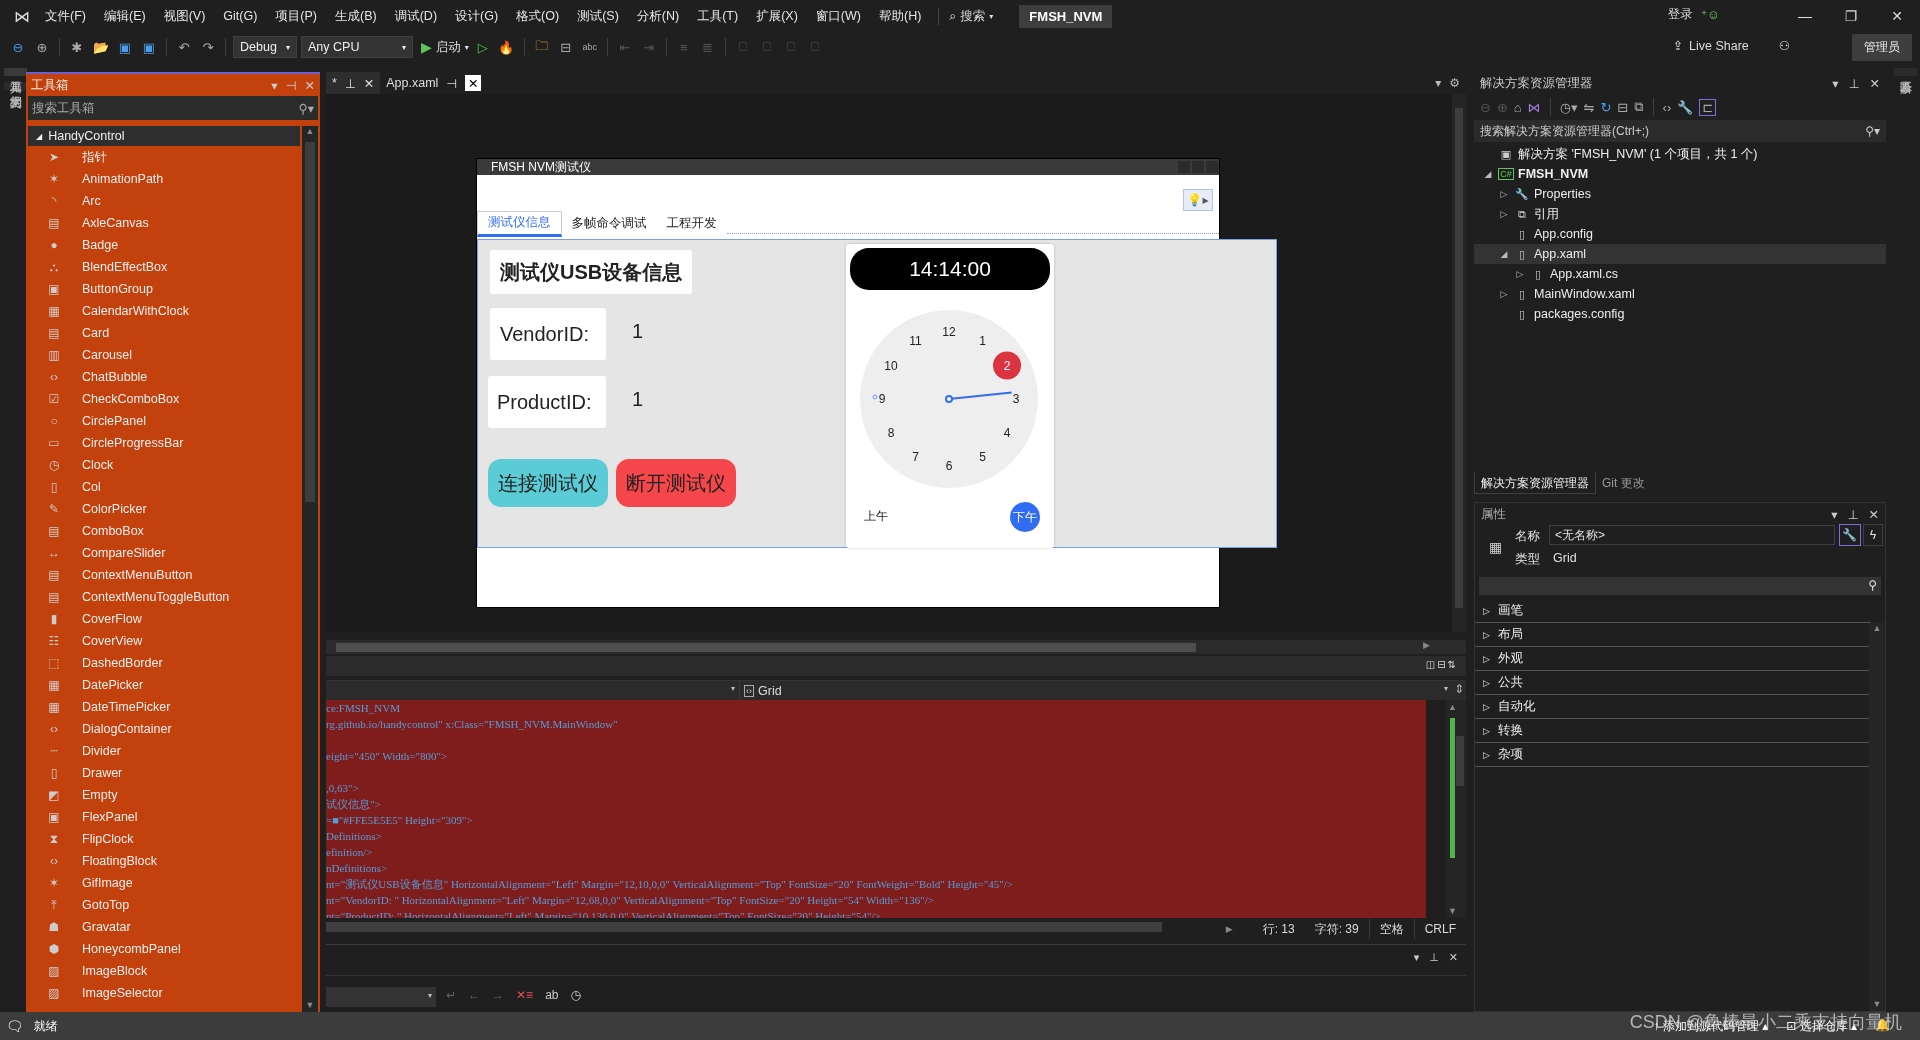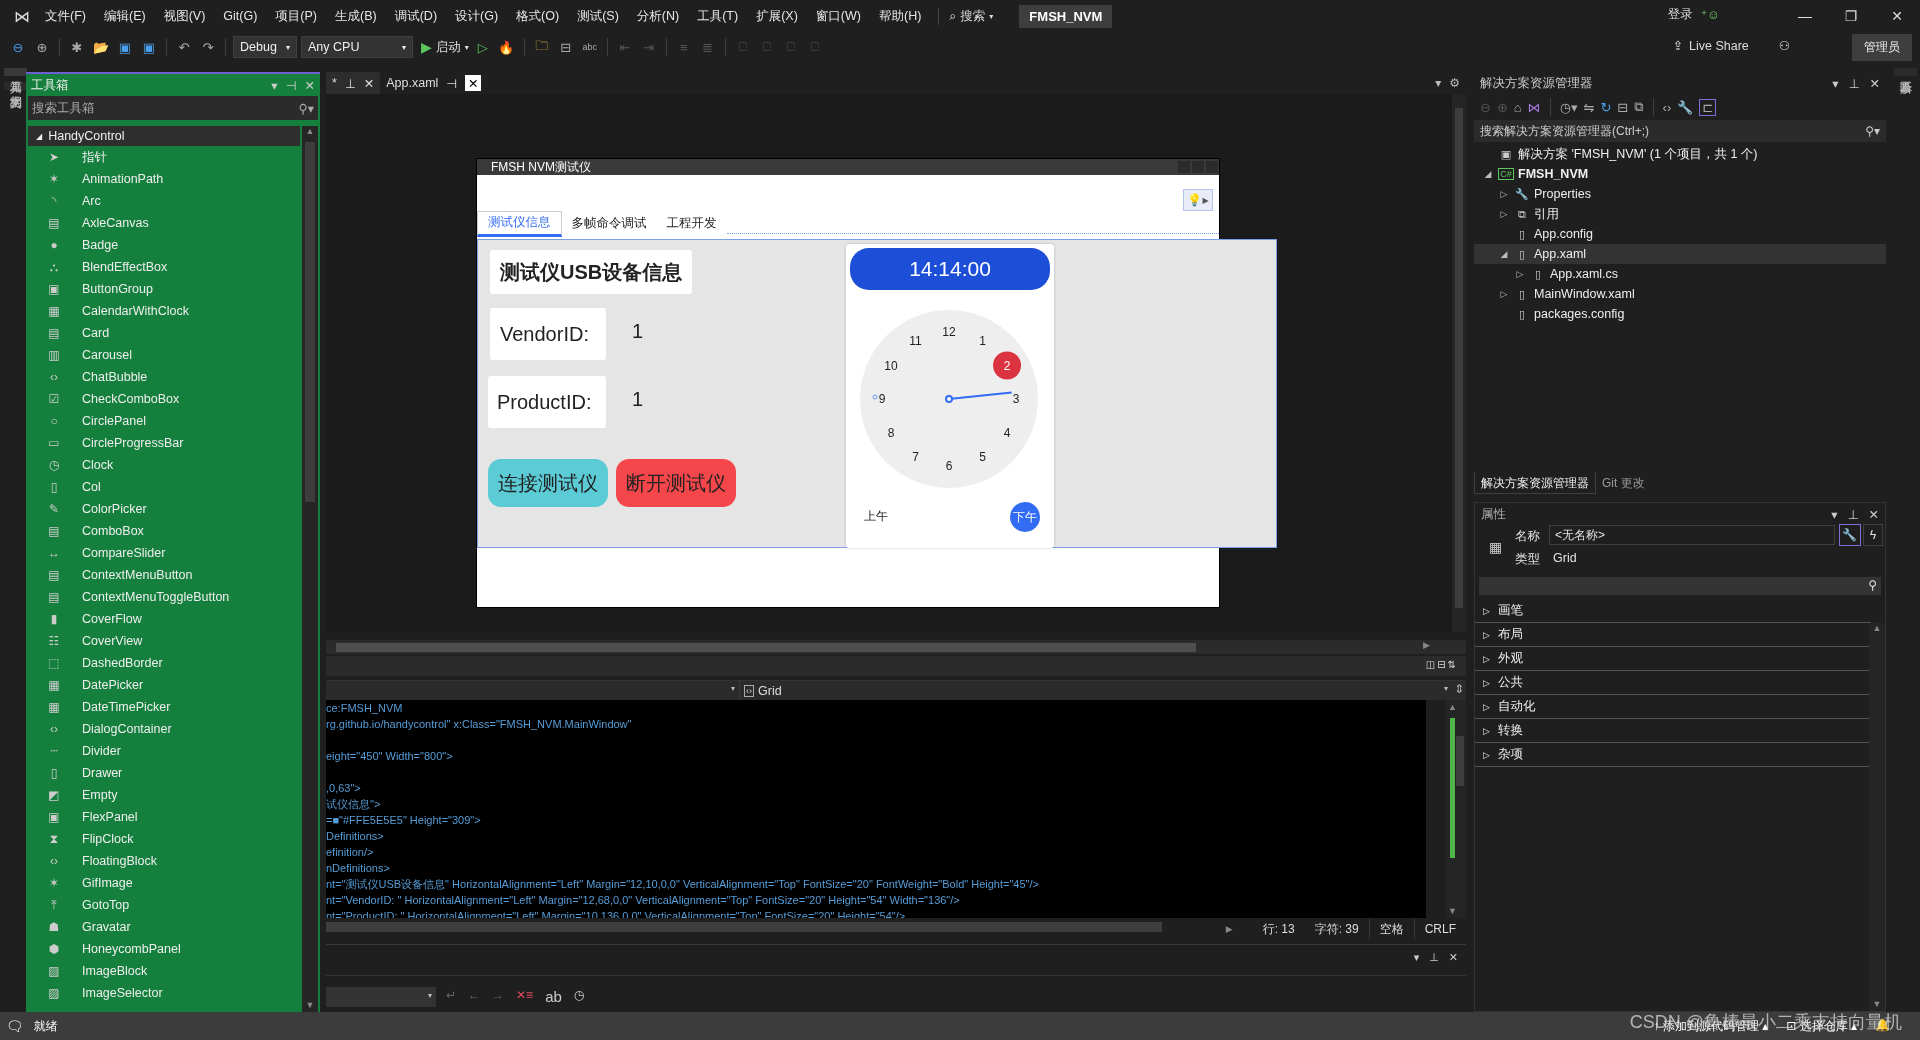--- a/index.html
+++ b/index.html
@@ -18,21 +18,21 @@
 #toolbar{left:0;top:32px;width:1920px;height:30px;background:#1f1f1f;display:flex;align-items:center;gap:4px;padding-left:8px}
 .tb-icon{width:20px;height:20px;color:#aaa;font-size:13px}
 .tb-sep{width:1px;height:18px;background:#3f3f3f;margin:0 3px}
 .combo{background:#333;border:1px solid #3f3f3f;height:22px;display:flex;align-items:center;padding:0 6px;color:#eee;font-size:12.5px;justify-content:space-between}
 #liveshare{right:130px;top:38px;display:flex;gap:6px;align-items:center;color:#ddd;font-size:12.5px}
 #admin-badge{right:8px;top:34px;background:#3e3e3e;padding:5px 12px;font-size:12px;color:#eee}
 
 #lefttabs{left:0;top:68px;width:26px;height:944px;background:#1f1f1f}
 .vtab{writing-mode:vertical-rl;font-size:12px;color:#bbb;padding:4px 3px;margin-left:4px}
 
-#toolbox{left:26px;top:72px;width:294px;height:940px;background:#15803d;border-top:2px solid #6d5fd3}
+#toolbox{left:26px;top:72px;width:294px;height:940px;background:#c2410c;border-top:2px solid #6d5fd3}
 #toolbox-header{height:22px;display:flex;align-items:center;justify-content:space-between;padding:0 5px;font-size:12.5px;color:#eee}
 #toolbox-search{height:24px;background:#2b2b2b;margin:0 2px;display:flex;align-items:center;justify-content:space-between;padding:0 4px;color:#aaa;font-size:12.5px}
 #toolbox-list{position:absolute;left:2px;top:52px;width:272px;height:886px;overflow:hidden}
 #tb-group{height:20px;background:#2e2e2e;display:flex;align-items:center;padding-left:8px;font-size:12.5px;color:#eee;gap:6px}
 .tb-item{height:22px;display:flex;align-items:center;font-size:12.5px;color:#eee}
 .tb-item .ic{width:20px;margin-left:16px;margin-right:18px;text-align:center;color:#ccc;font-size:12px}
 #toolbox-scroll{left:276px;top:52px;width:16px;height:886px;background:#252525}
 
 #doctabs{left:326px;top:72px;width:1140px;height:22px;display:flex;align-items:center}
 .doctab{height:22px;display:flex;align-items:center;gap:8px;padding:0 6px;font-size:12.5px;color:#ddd}
@@ -52,21 +52,21 @@
 
 #clock-card{position:absolute;left:368px;top:4px;width:208px;height:304px;background:#fff;border-radius:3px;box-shadow:0 0 3px rgba(0,0,0,.2)}
 #clock-time{position:absolute;left:4px;top:4px;width:200px;height:42px;background:#326cf3;border-radius:3px;color:#fff;font-size:21px;display:flex;align-items:center;justify-content:center}
 #clock-face{position:absolute;left:14px;top:66px;width:178px;height:178px}
 .ampm{position:absolute;font-size:12px;color:#222}
 
 #hscroll-designer{left:326px;top:640px;width:1140px;height:14px;background:#2b2b2b}
 #splitbar{left:326px;top:656px;width:1140px;height:20px;background:#2b2b2b}
 
 #code-header{left:326px;top:680px;width:1140px;height:20px;background:#2b2b2b;border-top:1px solid #333}
-#code{left:326px;top:700px;width:1100px;height:218px;background:#000000;font-family:Liberation Sans, sans-serif;font-size:11px;line-height:16px;color:#569cd6;overflow:hidden;white-space:pre;padding-left:0}
+#code{left:326px;top:700px;width:1100px;height:218px;background:#7f1d1d;font-family:Liberation Serif, serif;font-size:11px;line-height:16px;color:#569cd6;overflow:hidden;white-space:pre;padding-left:0}
 .code-line{height:16px;overflow:hidden}
 #code-vscroll{left:1446px;top:700px;width:20px;height:218px;background:#252526}
 #code-status{left:326px;top:918px;width:1140px;height:22px;background:#1f1f1f;display:flex;align-items:center;justify-content:flex-end;font-size:12px;color:#ddd}
 .cs-cell{padding:0 10px;border-left:1px solid #3a3a3a;height:20px;display:flex;align-items:center}
 #output-panel{left:326px;top:944px;width:1140px;height:68px;background:#1f1f1f;border-top:1px solid #3a3a3a}
 
 #se{left:1474px;top:72px;width:412px;height:400px;background:#1f1f1f}
 #se-header{height:22px;display:flex;align-items:center;justify-content:space-between;padding:0 6px;font-size:12.5px;color:#ccc}
 #se-toolbar{height:26px;display:flex;align-items:center;padding:0 6px;gap:6px;color:#aaa;font-size:13px}
 #se-search{height:22px;background:#2b2b2b;display:flex;align-items:center;justify-content:space-between;padding:0 6px;font-size:12px;color:#ccc}
@@ -407,21 +407,21 @@
   <div id="grid-area" style="background: rgb(229, 229, 229);">
     <div class="lbl-box" style="left:12px;top:10px;height:44px;padding:0 10px;font-size:20px;font-weight:bold">测试仪USB设备信息</div>
     <div class="lbl-box" style="left:12px;top:68px;width:116px;height:52px;padding-left:10px;font-size:20px">VendorID:</div>
     <div class="val-text" style="left:154px;top:80px">1</div>
     <div class="lbl-box" style="left:10px;top:136px;width:118px;height:52px;padding-left:9px;font-size:20px">ProductID:</div>
     <div class="val-text" style="left:154px;top:148px">1</div>
     <div class="btn" id="btn-connect" style="left: 10px; top: 219px; width: 120px; height: 48px; background: rgb(91, 203, 214);">连接测试仪</div>
     <div class="btn" id="btn-disconnect" style="left: 138px; top: 219px; width: 120px; height: 48px; background: rgb(245, 70, 75);">断开测试仪</div>
 
     <div id="clock-card">
-      <div id="clock-time" style="background: #1d4ed8; border-radius: 19px;">14:14:00</div>
+      <div id="clock-time" style="background: #000000; border-radius: 19px;">14:14:00</div>
       <svg id="clock-face" viewBox="0 0 178 178">
           <circle cx="89" cy="89" r="89" fill="#eeeeee"></circle>
           <text x="89" y="26" text-anchor="middle" font-size="12" fill="#222" font-family="Liberation Sans, sans-serif">12</text>
           <text x="122.5" y="34.976297946442614" text-anchor="middle" font-size="12" fill="#222" font-family="Liberation Sans, sans-serif">1</text>
           <circle cx="147.0237020535574" cy="55.50000000000001" r="14" fill="#db3340"></circle>
           <text x="147.0237020535574" y="59.50000000000001" text-anchor="middle" font-size="12" fill="#fff" font-family="Liberation Sans, sans-serif">2</text>
           <text x="156" y="93" text-anchor="middle" font-size="12" fill="#222" font-family="Liberation Sans, sans-serif">3</text>
           <text x="147.0237020535574" y="126.5" text-anchor="middle" font-size="12" fill="#222" font-family="Liberation Sans, sans-serif">4</text>
           <text x="122.5" y="151.02370205355737" text-anchor="middle" font-size="12" fill="#222" font-family="Liberation Sans, sans-serif">5</text>
           <text x="89" y="160" text-anchor="middle" font-size="12" fill="#222" font-family="Liberation Sans, sans-serif">6</text>
@@ -486,21 +486,21 @@
   </div>
   <div style="position:absolute;left:0;top:30px;width:1140px;height:1px;background:#333"></div>
   <div style="position:absolute;left:0;top:42px;width:110px;height:20px;background:#333">
       <span style="position:absolute;right:4px;top:4px;font-size:8px;color:#bbb">▾</span>
     </div>
   <div style="position:absolute;left:120px;top:43px;display:flex;gap:12px;font-size:12px;color:#666">
     <span>↵</span>
     <span>←</span>
     <span>→</span>
     <span style="color:#e74c5e">✕≡</span>
-    <span style="color:#ccc;font-size:15px">ab</span>
+    <span style="color:#ccc;font-size:12px">ab</span>
     <span style="color:#ccc">◷</span>
   </div>
 </div>
 
 <div id="se" class="abs">
   <div id="se-header">
     <span>解决方案资源管理器</span>
     <span style="display:flex;gap:10px;color:#ccc">
       <span>▾</span>
       <span>⊥</span>

